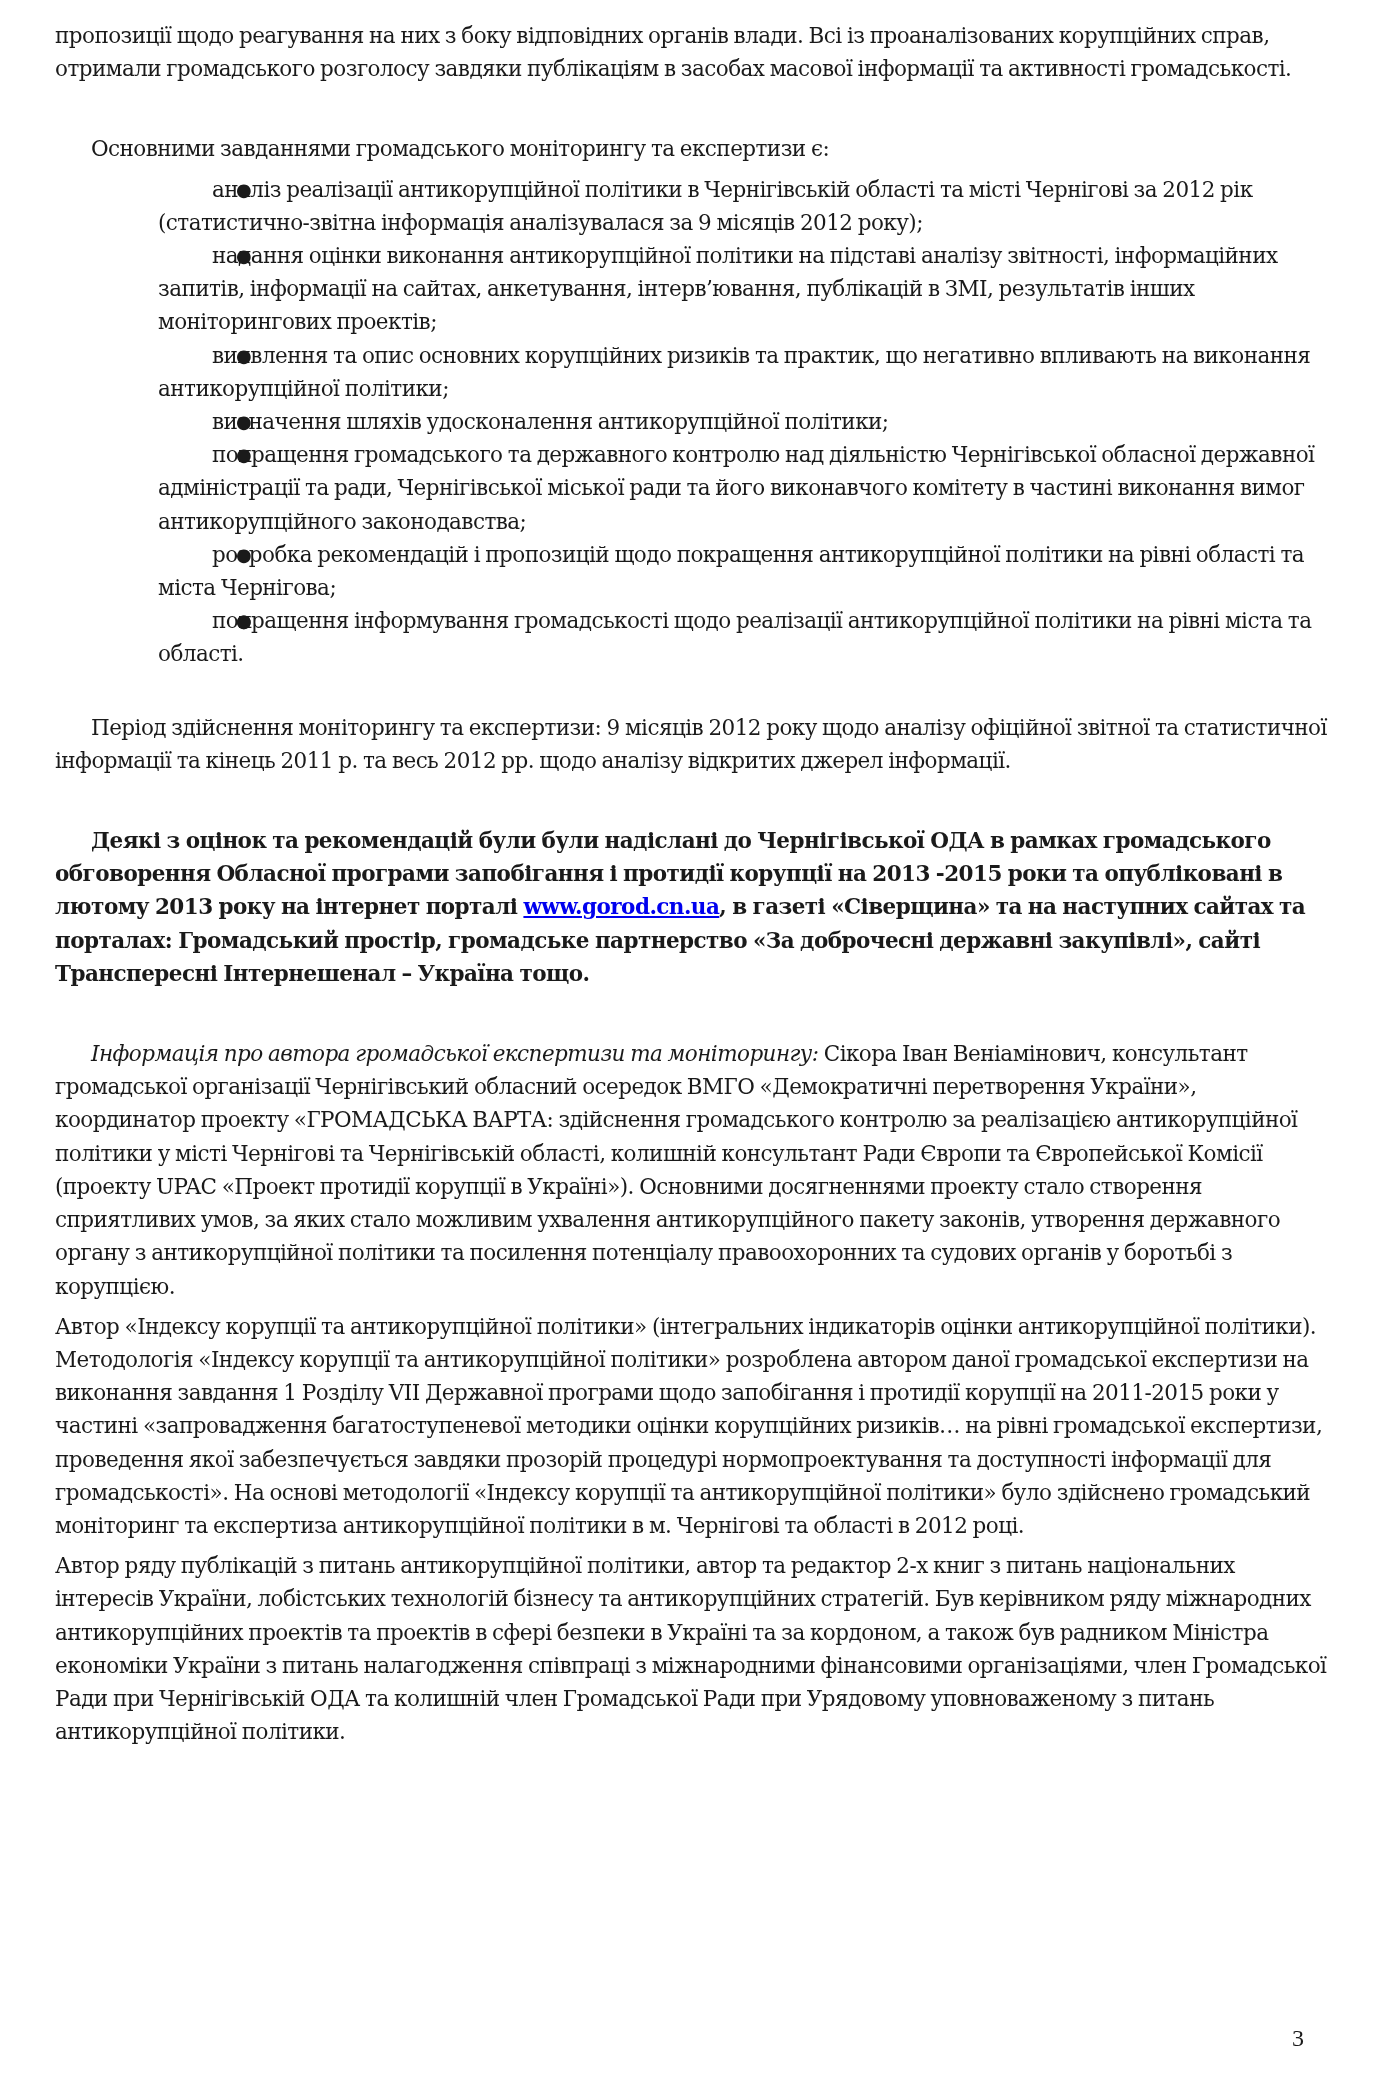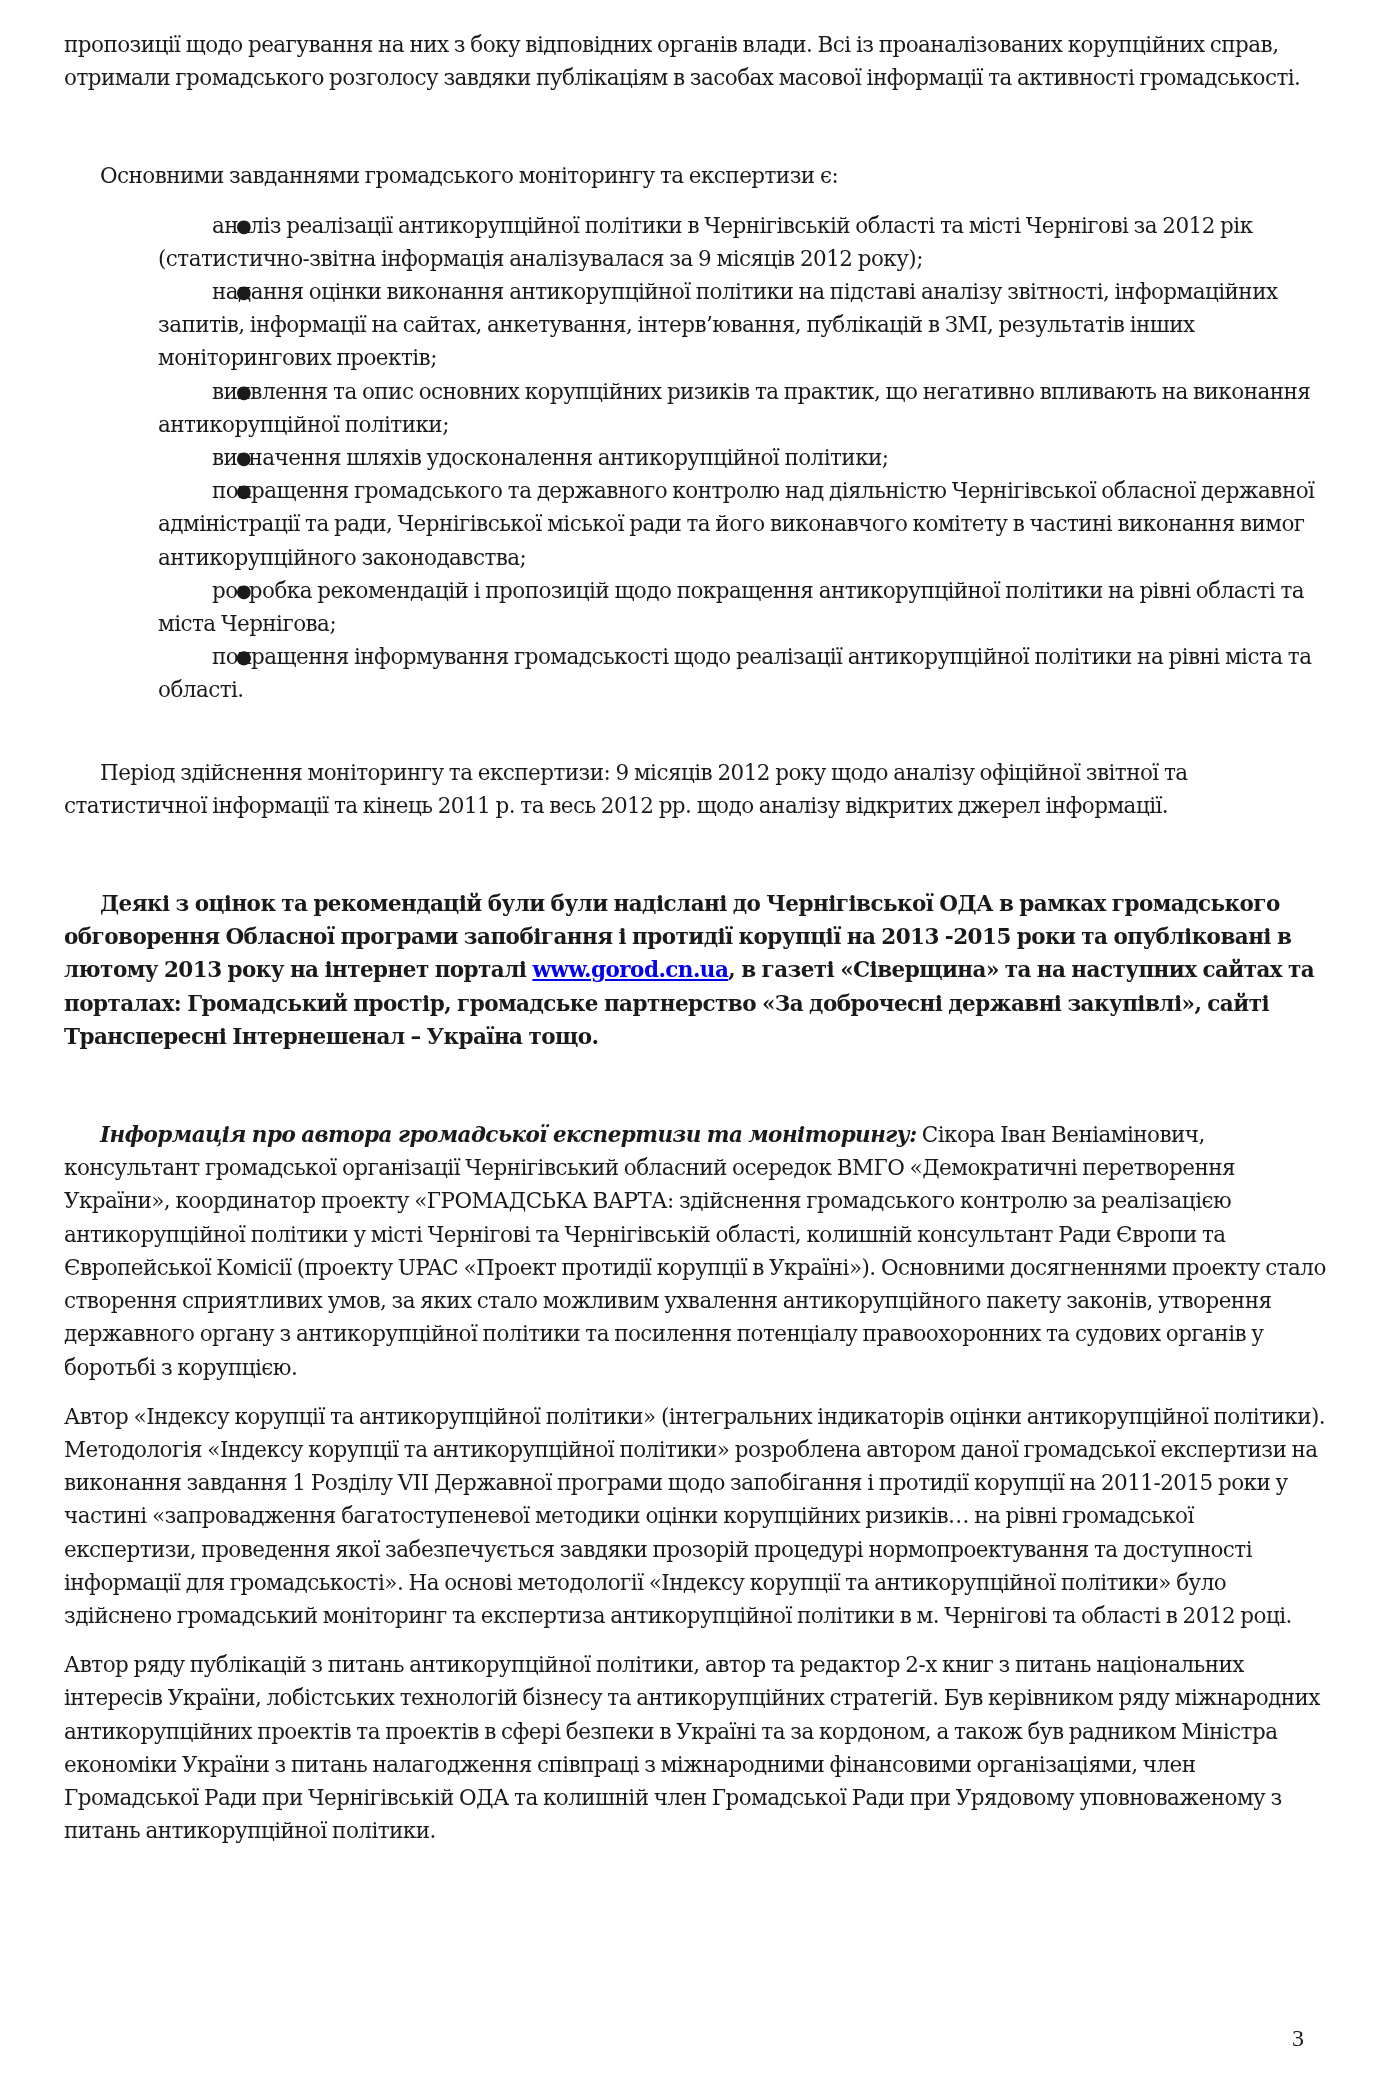--- a/index.html
+++ b/index.html
@@ -6,32 +6,32 @@
     body {
       width: 1381px; height: 2077px; position: relative; overflow: hidden;
       font-family: "DejaVu Serif", serif;
       color: #1a1a1a;
     }
     .page {
       position: absolute; left: 48px; top: 12px; width: 1295px;
       font-size: 21.5px; line-height: 33.2px;
       letter-spacing: -0.55px; word-spacing: -1px;
     }
-    .page p { margin: 16px; }
+    .page p { margin: 7px; }
     .gap-1 { height: 33px; }
     .indent { text-indent: 36px; }
     .heading { font-weight: normal; }
     ul.tasks { list-style: none; margin: 0; padding: 0 0 0 110px; }
     ul.tasks li { position: relative; }
     ul.tasks li .first { display: inline; padding-left: 54px; }
     ul.tasks li .bullet {
       position: absolute; left: 78px; top: 0; font-size: 18px;
     }
     b { font-weight: normal; }
-    i.it { font-style: italic; font-weight: bold; }
+    i.it { font-style: italic; font-weight: normal; }
     .boldpara { font-weight: bold; }
     a.link { color: #0000ee; }
     .page-number {
       position: absolute; left: 1292px; top: 2025px;
       font-family: "Liberation Serif", serif; font-size: 24px;
     }
   </style>
 </head>
 <body>
 

